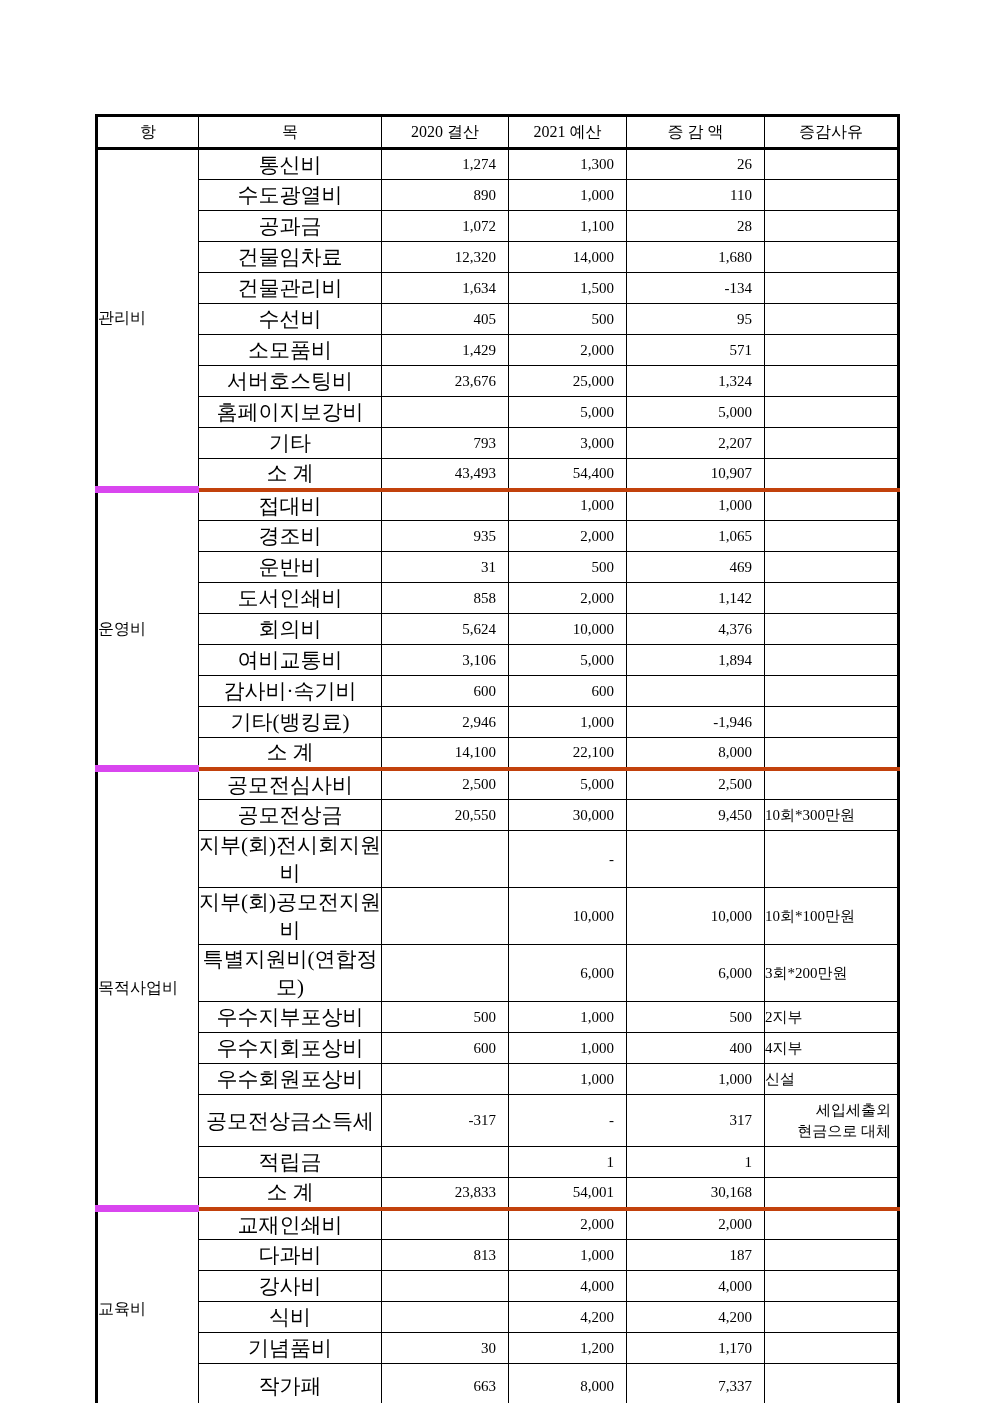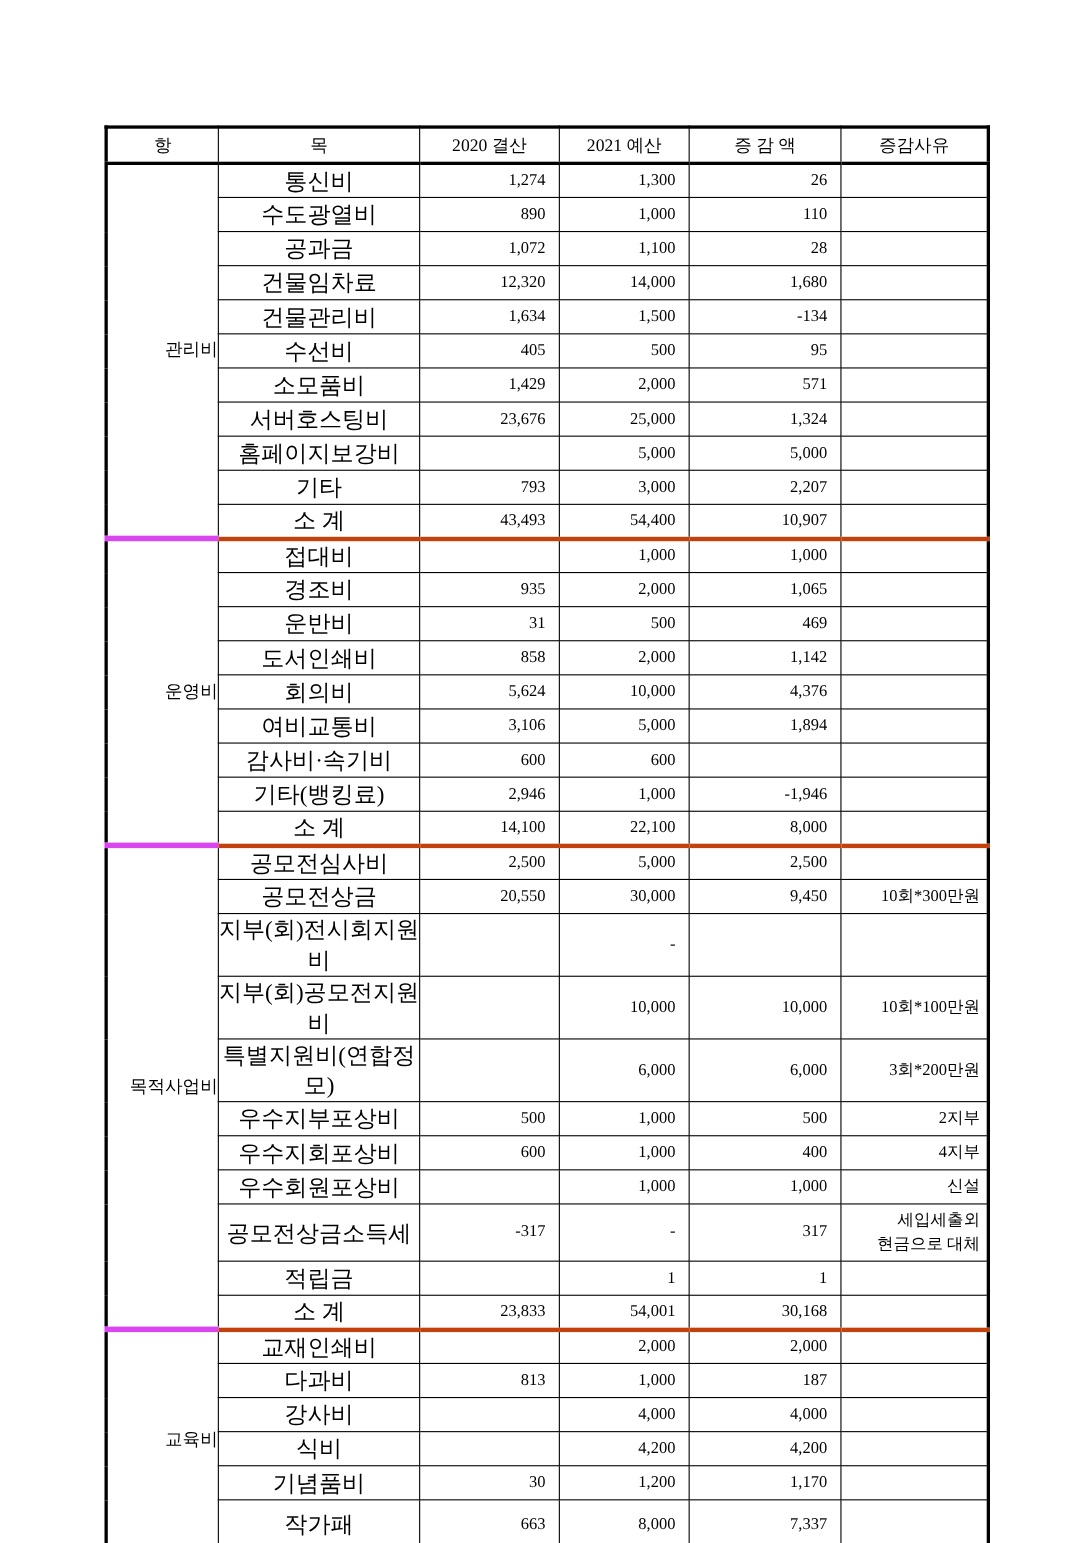--- a/index.html
+++ b/index.html
@@ -27,36 +27,34 @@
     padding: 0;
   }
   thead tr { height: 33px; }
   tbody tr { height: 31px; }
   th {
     text-align: center;
     font-size: 16px;
     border-bottom: 3px solid #000000;
   }
   td.cat {
-    text-align: right;
+    text-align: left;
     font-size: 16px;
-    border-bottom: 5px solid #d946ef;
-    padding-left: 18px;
+    border-bottom: 7px solid #d946ef;
   }
   td.item {
     text-align: center;
     font-size: 21px;
   }
   td.num {
     text-align: right;
     padding-right: 12px;
     font-size: 15px;
   }
   td.reason {
-    text-align: right;
     padding-right: 6px;
     font-size: 15px;
     white-space: pre-line;
     line-height: 1.35;
   }
   td.reason.left {
     text-align: right;
     padding-left: 4px;
   }
   tr.sec-end td { border-bottom: 4px solid #c2410c; }

